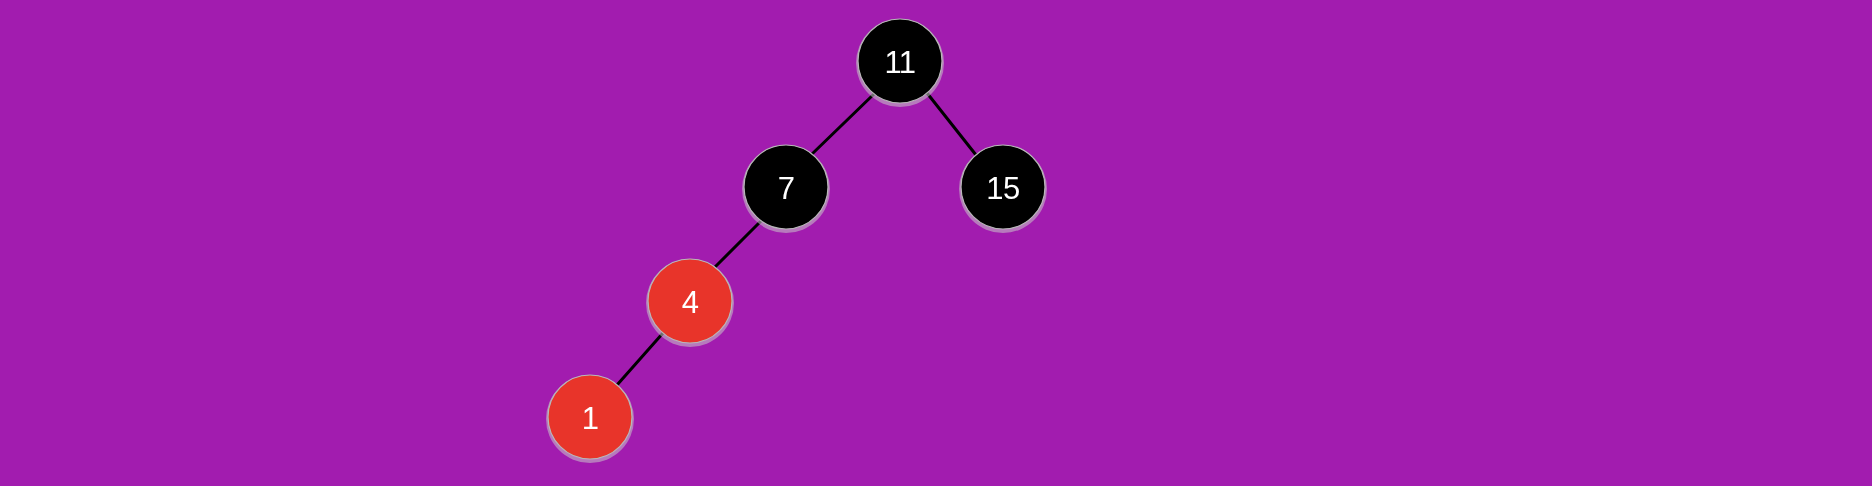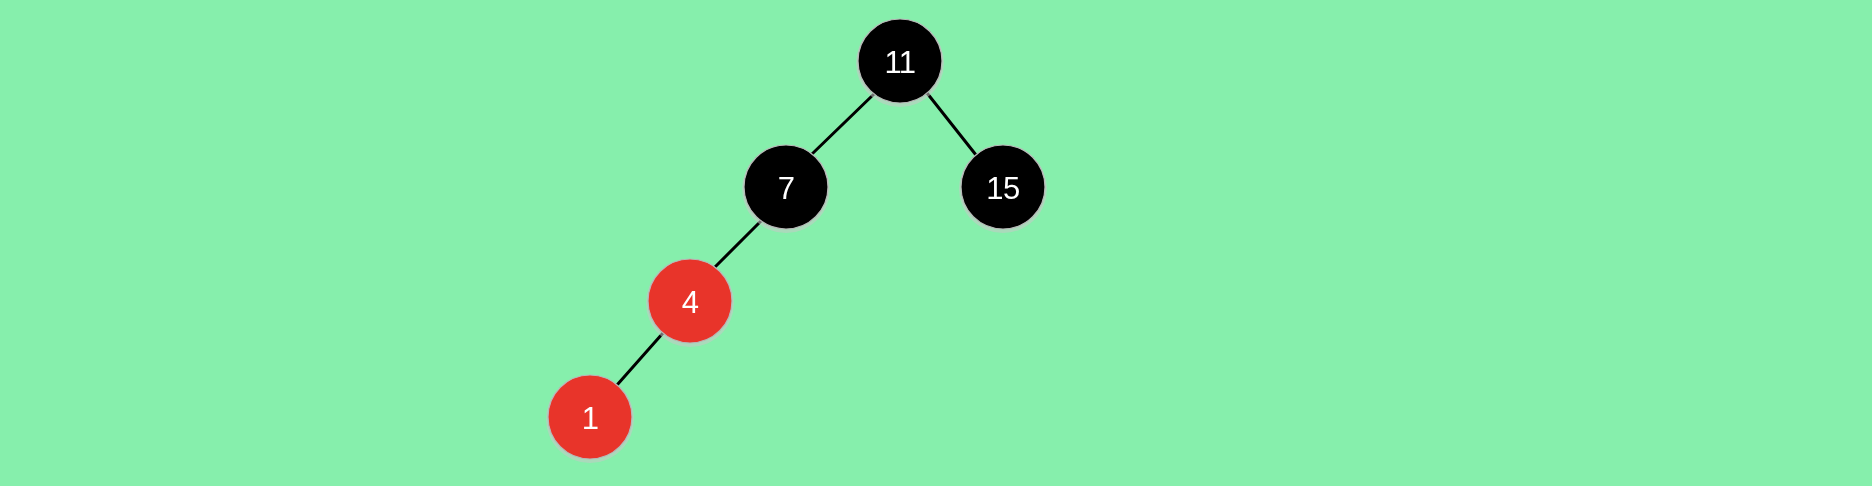--- a/index.html
+++ b/index.html
@@ -8,21 +8,21 @@
     padding: 0;
     background: #ffffff;
   }
   body {
     font-family: "Liberation Sans", sans-serif;
   }
   #canvas {
     position: relative;
     width: 1872px;
     height: 486px;
-    background: #86efac;
+    background: #a21caf;
     overflow: hidden;
   }
   #tree-svg {
     position: absolute;
     left: 0;
     top: 0;
     width: 1872px;
     height: 486px;
     display: block;
   }

